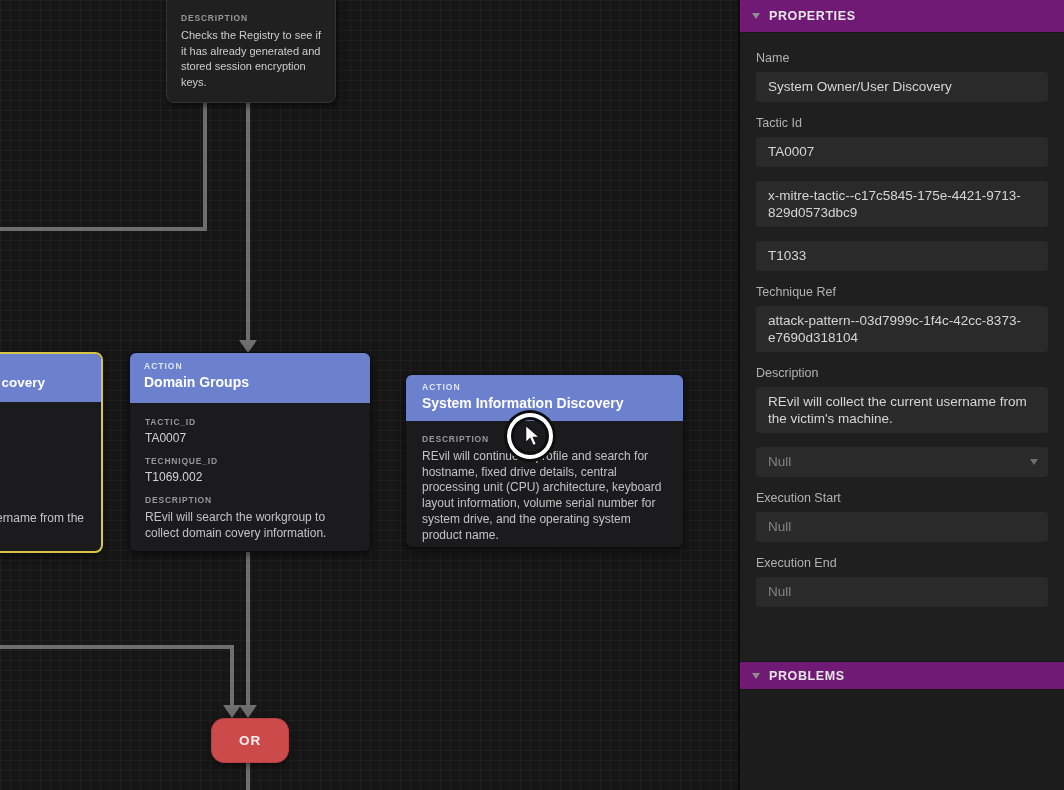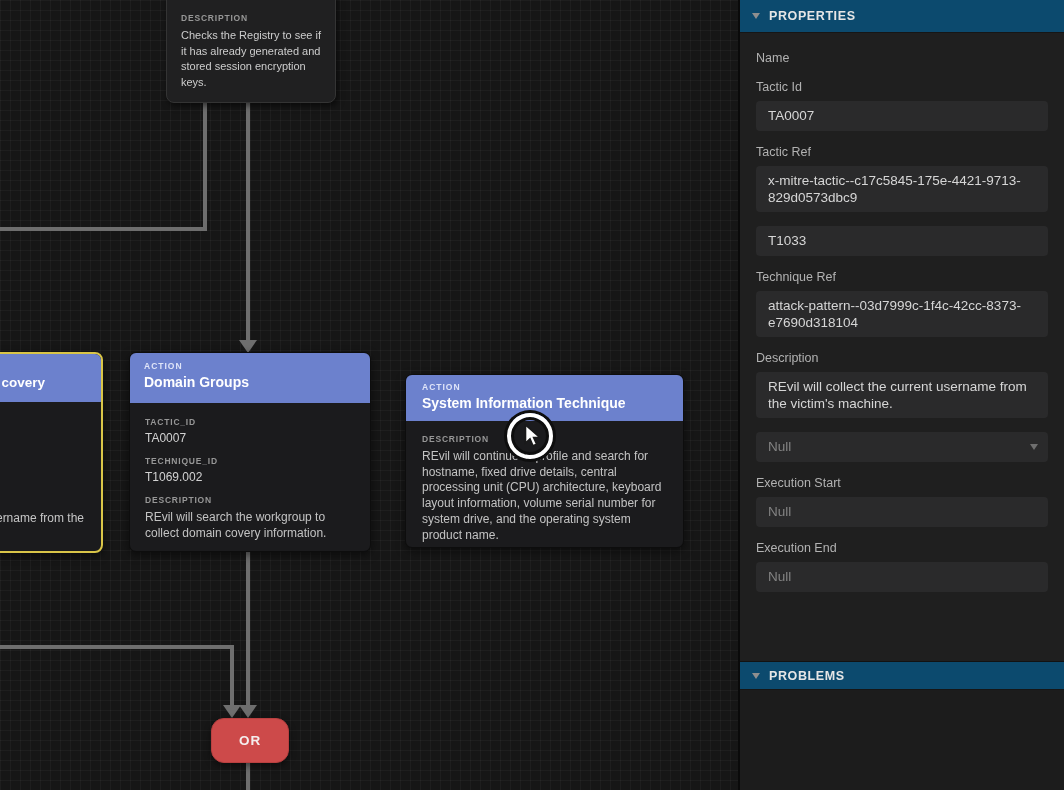--- a/index.html
+++ b/index.html
@@ -70,21 +70,21 @@
 
   
   #click-ring { position:absolute; left:507px; top:413px; width:46px; height:46px;
     border-radius:50%; border:4px solid #ffffff;
     box-shadow:0 0 0 3px #0e0e0e, inset 0 0 0 3px #0e0e0e; z-index:5; }
   #cursor { position:absolute; left:524px; top:424px; z-index:6; }
 
   
   #panel { width:326px; height:790px; background:#1f1f1f; border-left:2px solid #0a0a0a;
     display:flex; flex-direction:column; }
-  .section-bar { background:#0c4a6e; display:flex; align-items:center; padding:0 12px;
+  .section-bar { background:#701a75; display:flex; align-items:center; padding:0 12px;
     flex:none; }
   #properties-bar { height:33px; border-bottom:1px solid #161616; }
   #problems-bar { height:29px; border-top:1px solid #121212; border-bottom:1px solid #161616; }
   .section-title { color:#e6e6e6; font-size:12.5px; font-weight:bold; letter-spacing:0.6px;
     margin-left:9px; }
   .tri-down { width:0; height:0; border-left:4.5px solid transparent;
     border-right:4.5px solid transparent; border-top:6px solid #8f8f8f; display:inline-block; }
 
   #fields { height:628px; overflow:hidden; padding:0 16px; flex:none; }
   .pfield { margin-top:14px; }
@@ -139,21 +139,21 @@
         <span class="field-label">TECHNIQUE_ID</span>
         <span class="field-value">T1069.002</span>
         <span class="field-label">DESCRIPTION</span>
         <span class="field-desc">REvil will search the workgroup to collect domain covery information.</span>
       </div>
     </div>
 
     <div class="node" id="sid-node">
       <div class="node-header">
         <span class="node-type">ACTION</span>
-        <span class="node-title">System Information Technique</span>
+        <span class="node-title">System Information Discovery</span>
       </div>
       <div class="node-body">
         <span class="field-label">DESCRIPTION</span>
         <span class="field-desc">REvil will continue to profile and search for hostname, fixed drive details, central processing unit (CPU) architecture, keyboard layout information, volume serial number for system drive, and the operating system product name.</span>
       </div>
     </div>
 
     <div id="or-node">
       <span>OR</span>
     </div>
@@ -168,29 +168,29 @@
 
     <div class="section-bar" id="properties-bar">
       <span class="tri-down"></span>
       <span class="section-title">PROPERTIES</span>
     </div>
 
     <div id="fields">
 
       <div class="pfield">
         <span class="plabel">Name</span>
+        <div class="pinput">System Owner/User Discovery</div>
       </div>
 
       <div class="pfield">
         <span class="plabel">Tactic Id</span>
         <div class="pinput">TA0007</div>
       </div>
 
       <div class="pfield">
-        <span class="plabel">Tactic Ref</span>
         <div class="pinput">x-mitre-tactic--c17c5845-175e-4421-9713-829d0573dbc9</div>
       </div>
 
       <div class="pfield">
         <div class="pinput">T1033</div>
       </div>
 
       <div class="pfield">
         <span class="plabel">Technique Ref</span>
         <div class="pinput">attack-pattern--03d7999c-1f4c-42cc-8373-e7690d318104</div>

